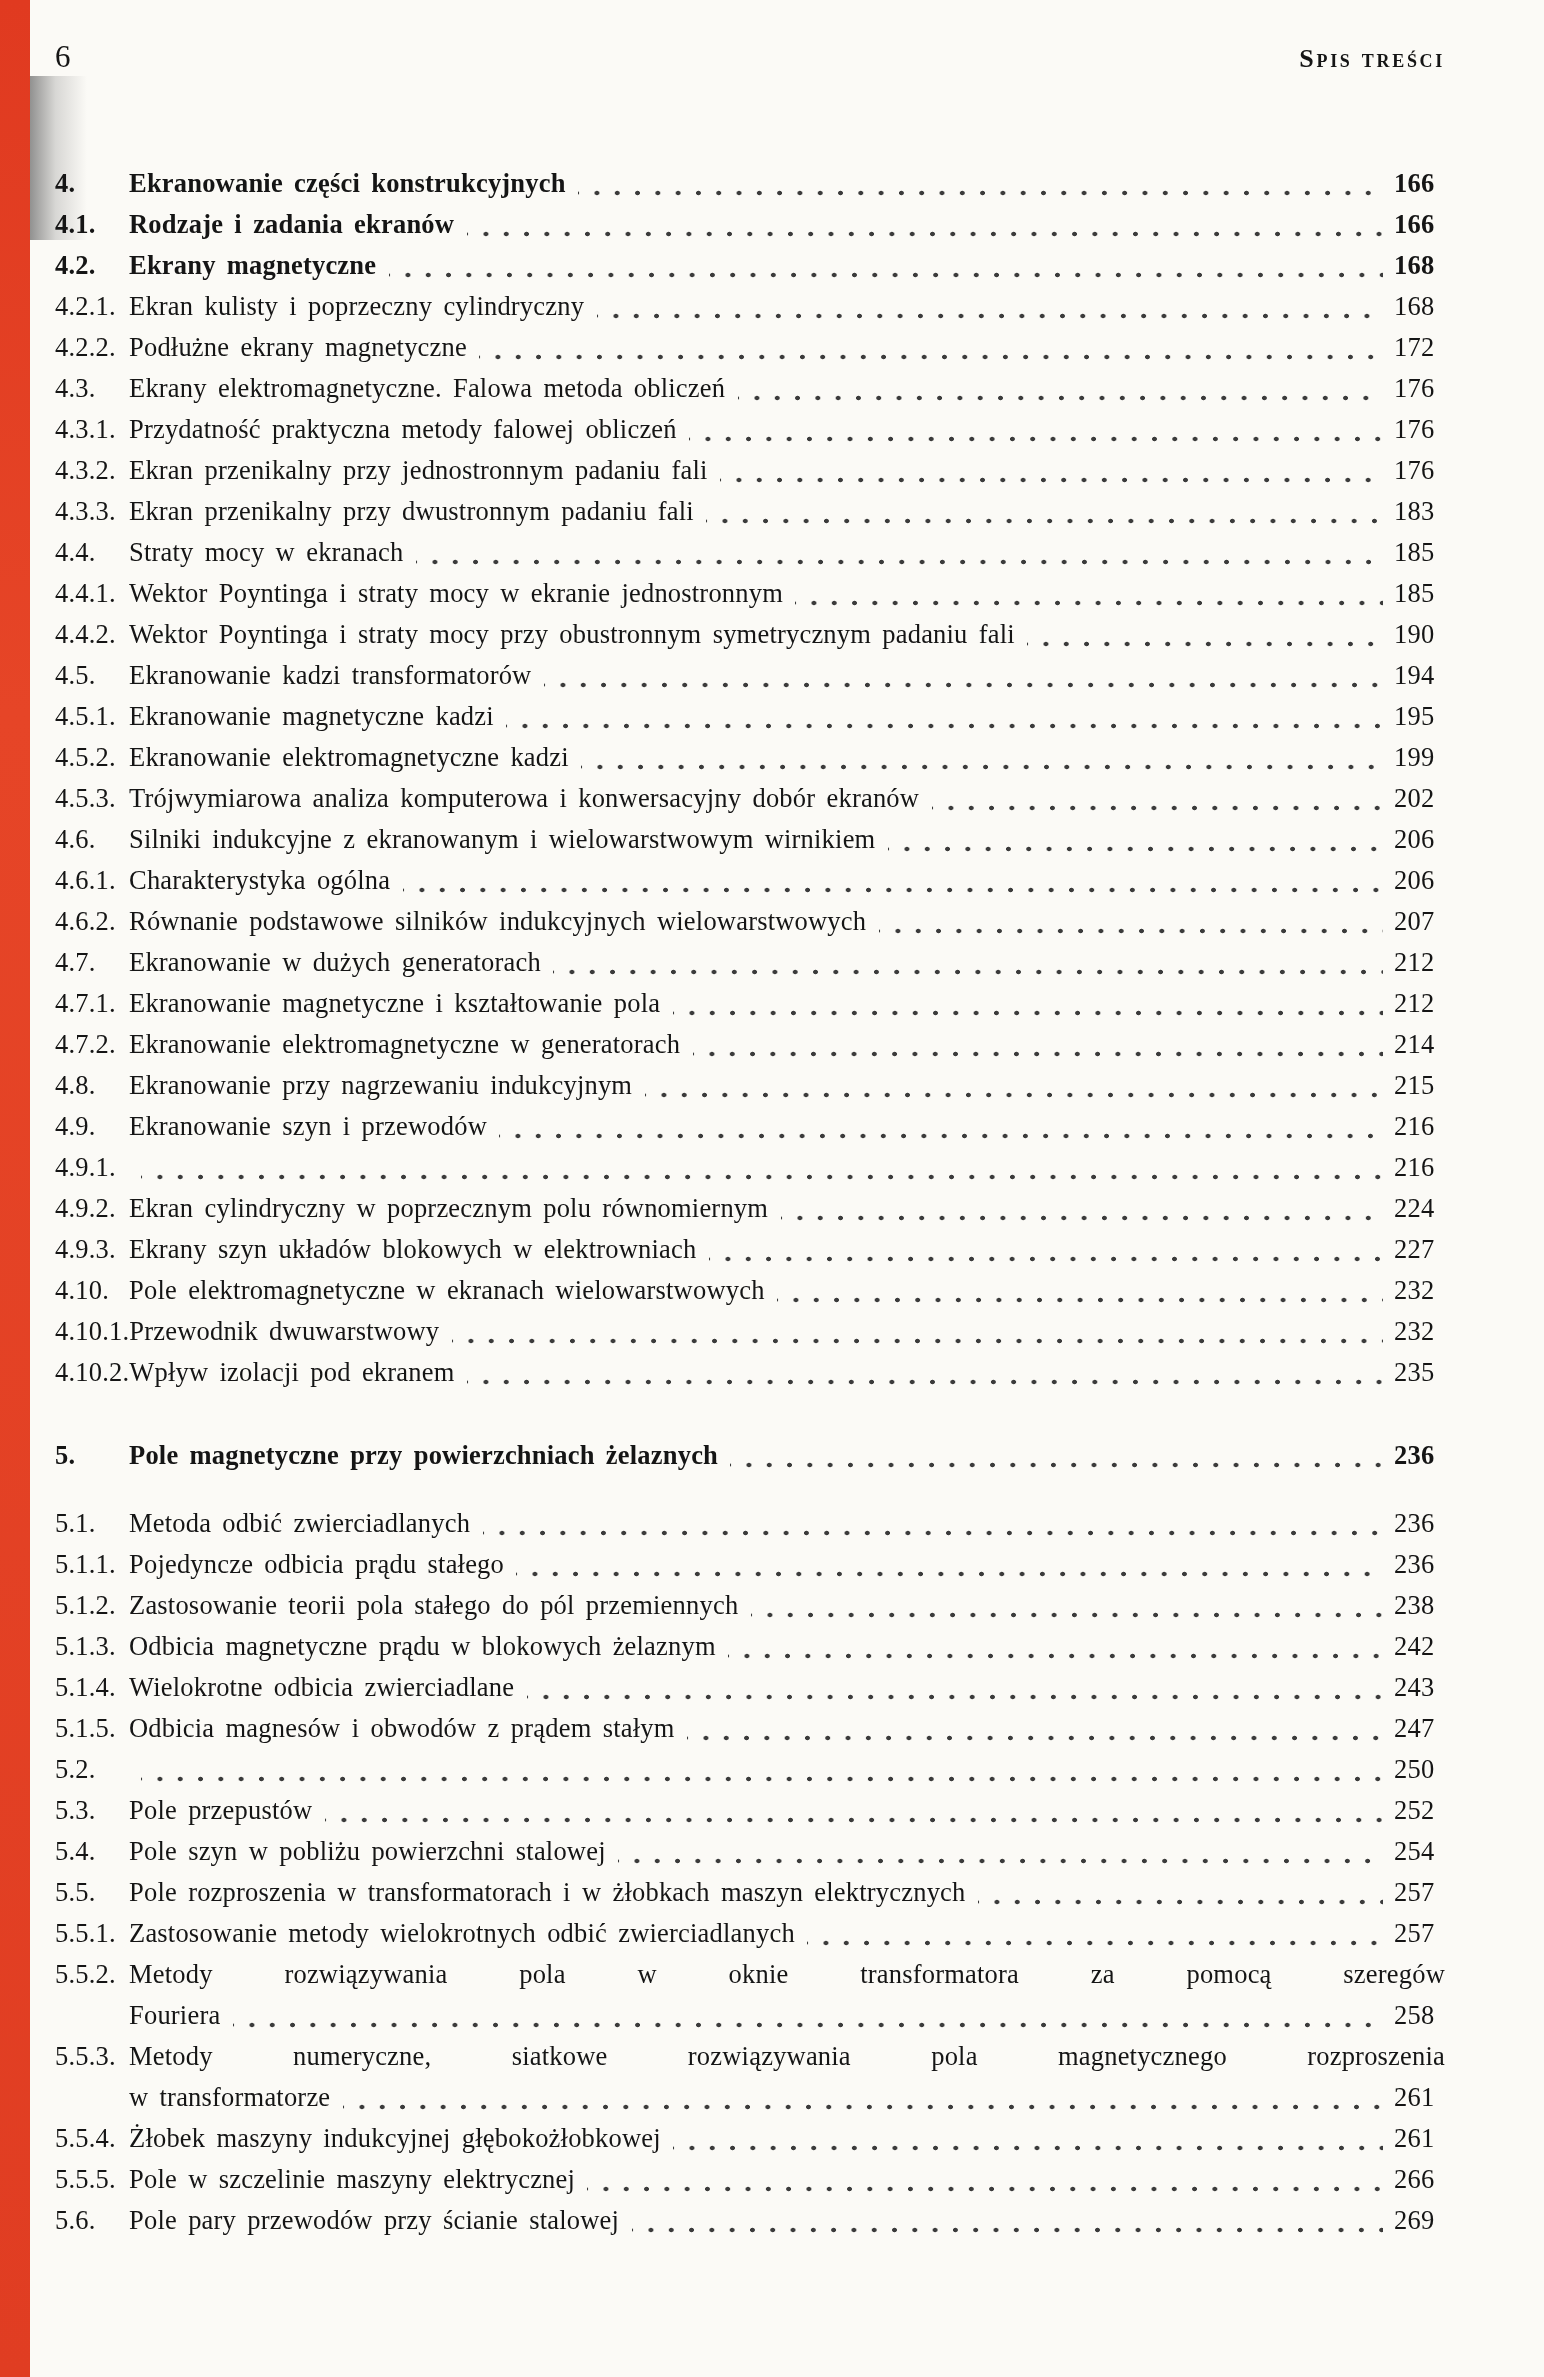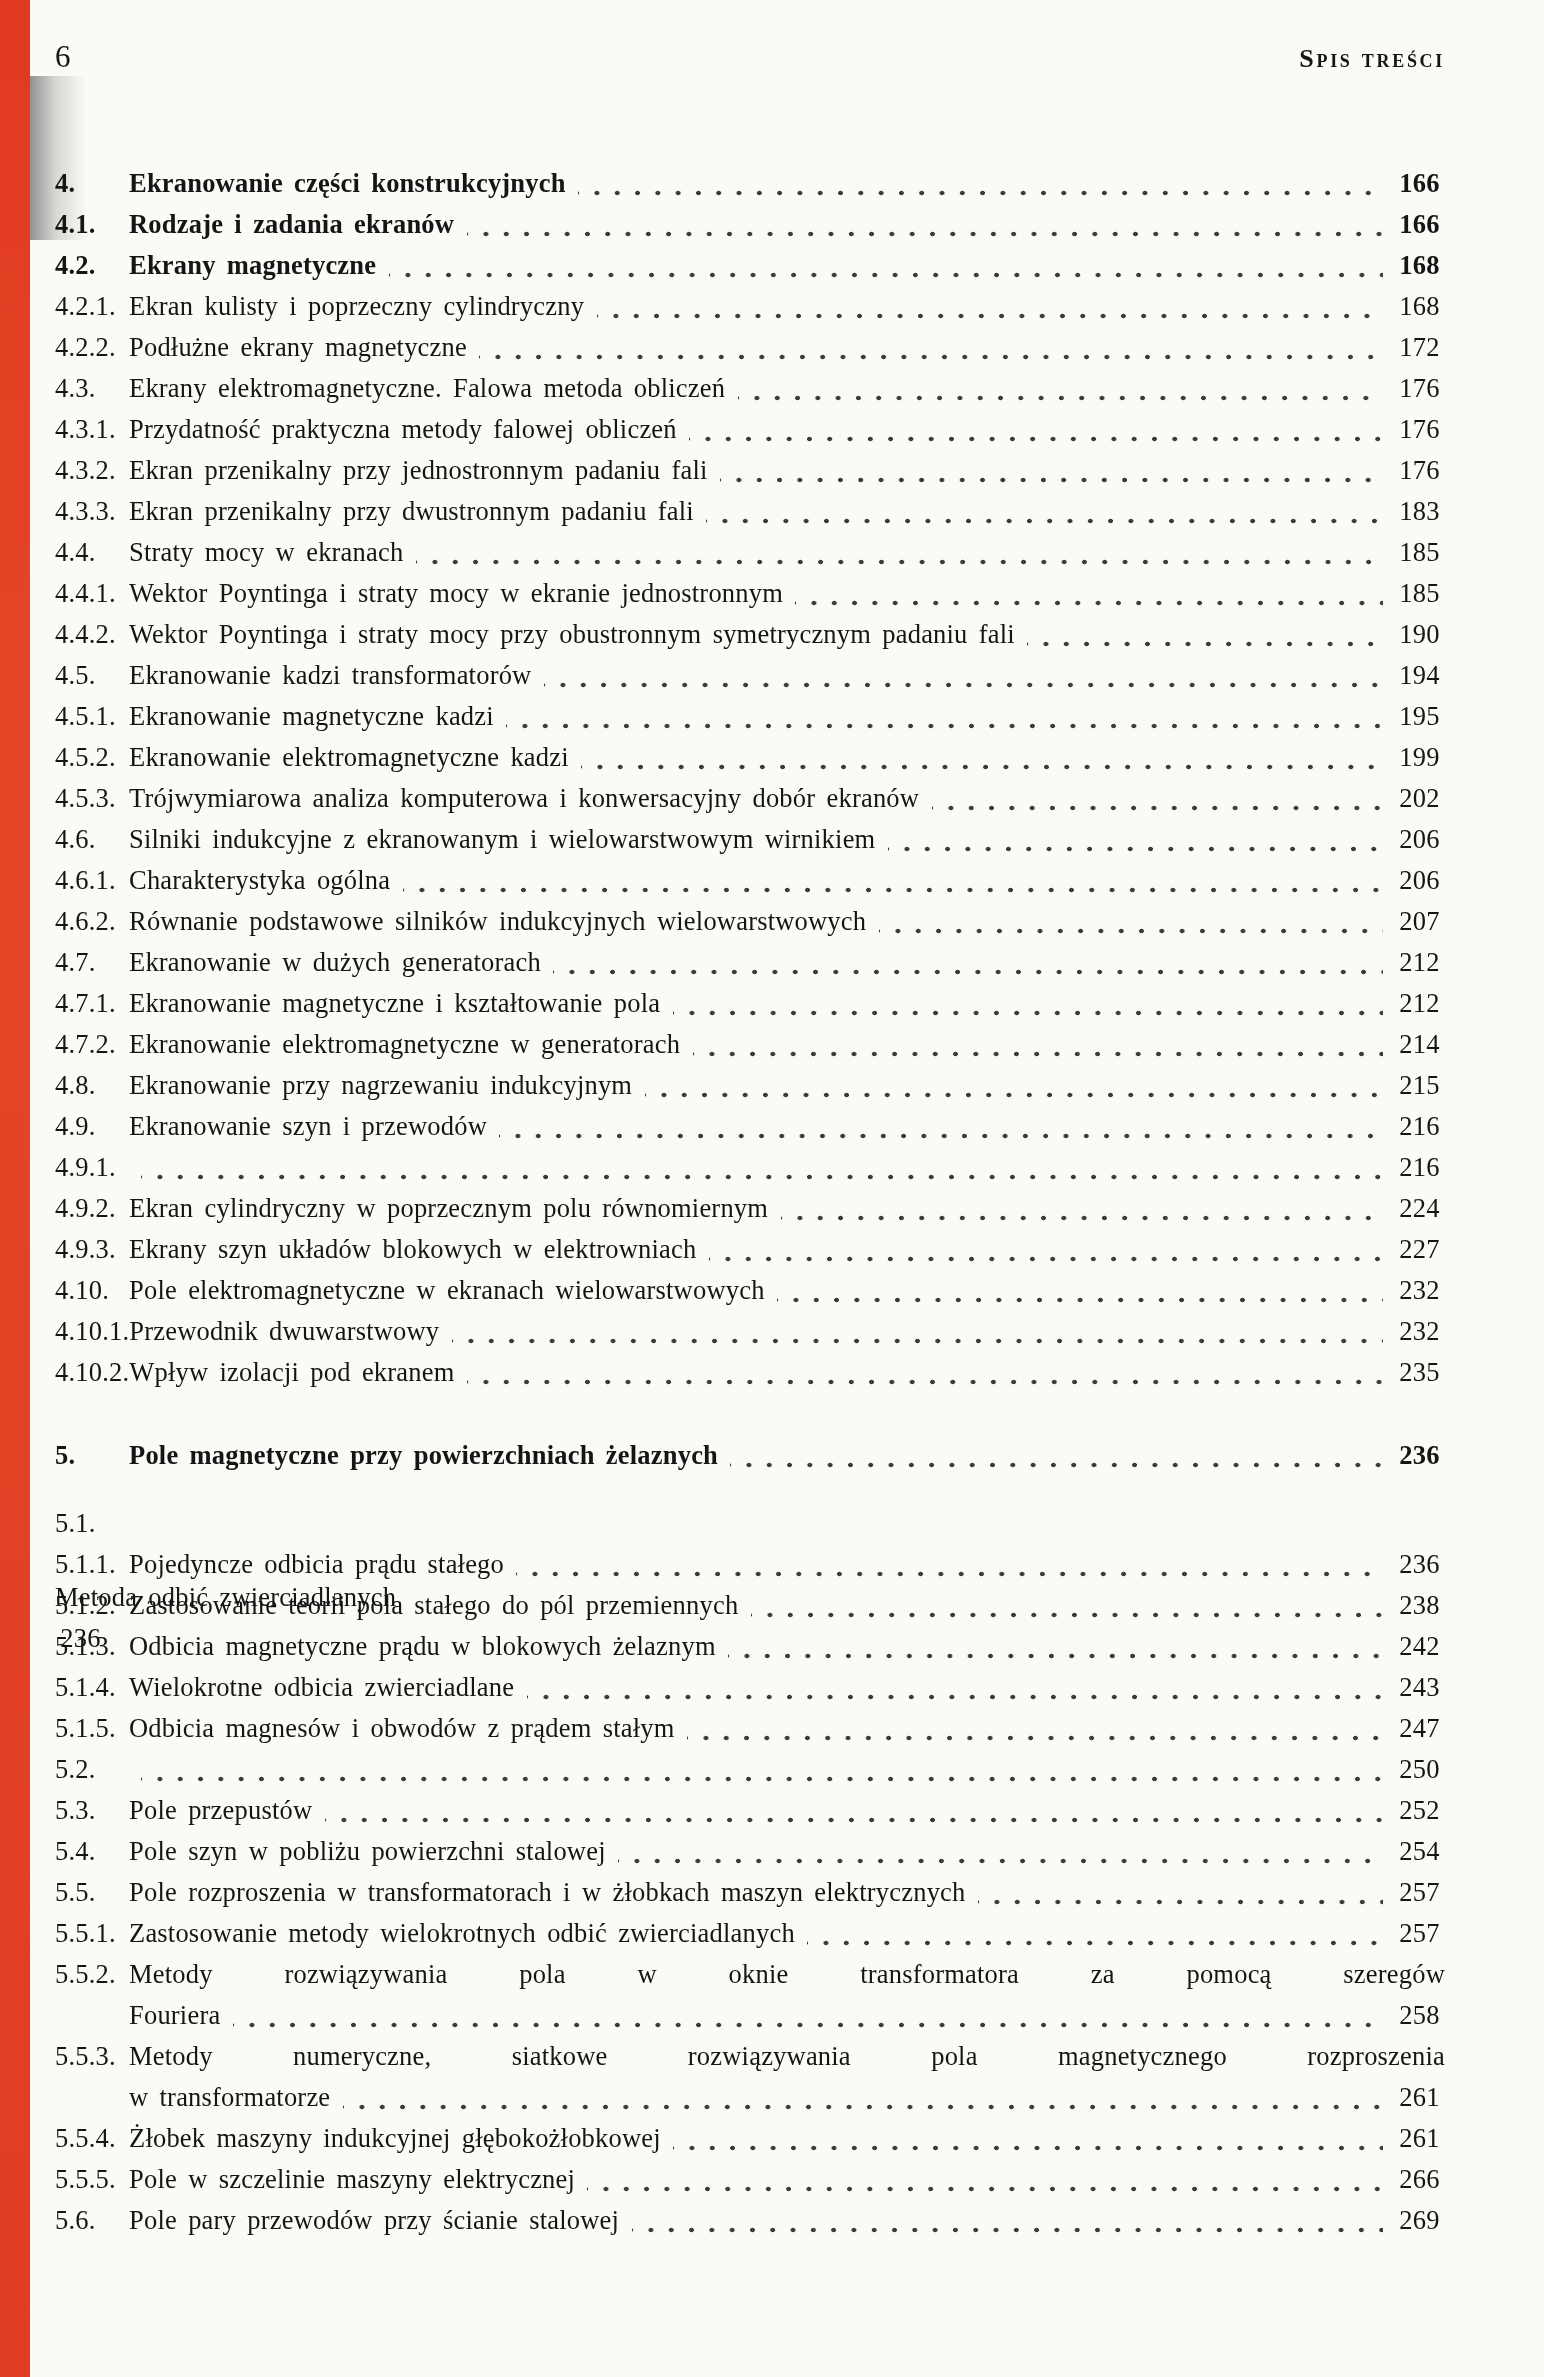--- a/index.html
+++ b/index.html
@@ -81,21 +81,21 @@
     align-self: stretch;
     margin: 0 10.6px 0 12.4px;
     background-image: radial-gradient(circle, #3b3b3b 2px, rgba(0,0,0,0) 2.6px);
     background-size: 20.3px 17.7px;
     background-repeat: repeat-x;
     background-position: 8.8px 21px;
   }
   .page-num {
     flex: 0 0 auto;
     min-width: 51px;
-    text-align: center;
+    text-align: left;
   }
 </style>
 </head>
 <body>
 
 <div class="edge-stripe"></div>
 <div class="scan-shadow"></div>
 
 <div class="content">
   <div class="page-header">
@@ -282,21 +282,21 @@
     <span class="title">Wpływ izolacji pod ekranem</span>
     <span class="leader"></span>
     <span class="page-num">235</span>
   </div>
       <div class="row bold" style="margin-top: 42px;">
     <span class="num">5.</span>
     <span class="title">Pole magnetyczne przy powierzchniach żelaznych</span>
     <span class="leader"></span>
     <span class="page-num">236</span>
   </div>
-      <div class="row" style="margin-top: 26.5px; flex-direction: column;">
+      <div class="row" style="margin-top: 26.5px;">
     <span class="num">5.1.</span>
     <span class="title">Metoda odbić zwierciadlanych</span>
     <span class="leader"></span>
     <span class="page-num">236</span>
   </div>
       <div class="row">
     <span class="num">5.1.1.</span>
     <span class="title">Pojedyncze odbicia prądu stałego</span>
     <span class="leader"></span>
     <span class="page-num">236</span>

